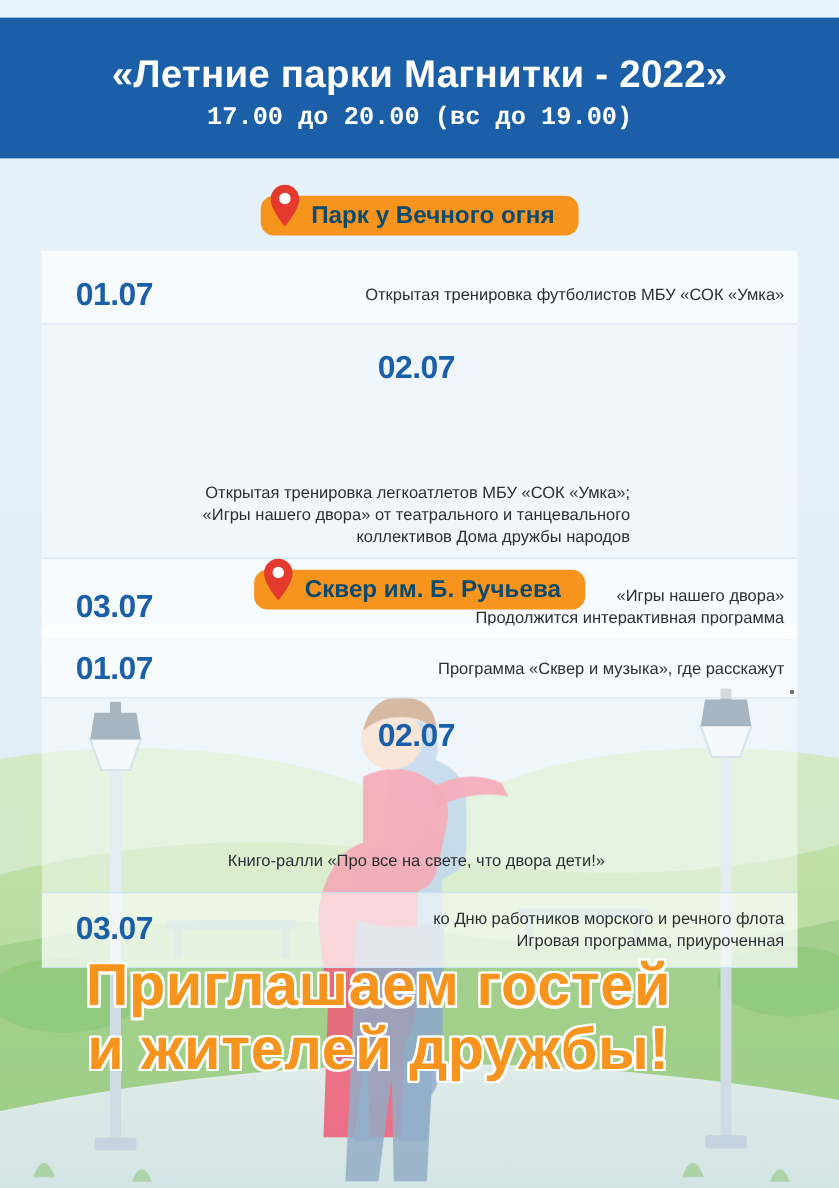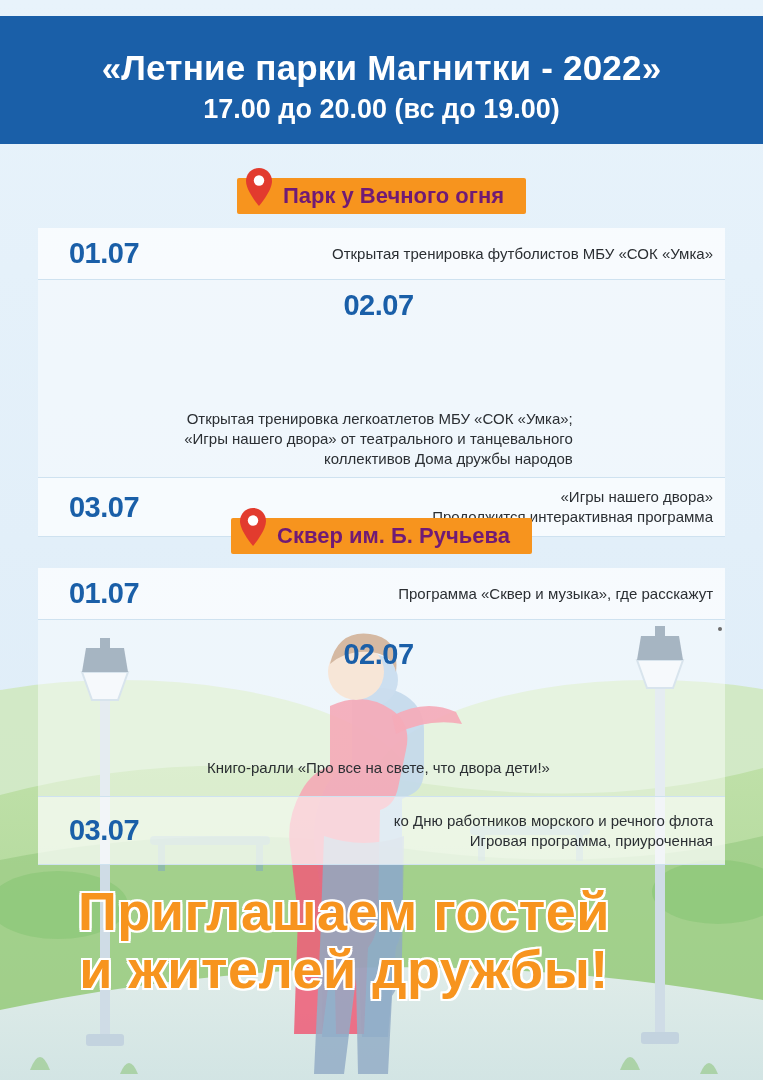--- a/index.html
+++ b/index.html
@@ -50,70 +50,71 @@
     color: #ffffff;
     font-size: 35px;
     font-weight: bold;
     letter-spacing: 0.2px;
     line-height: 1.05;
     white-space: nowrap;
   }
   .header-sub {
     margin-top: 8px;
     color: #ffffff;
-    font-size: 27px;
+    font-size: 23px;
     font-weight: bold;
     line-height: 1.05;
+    font-family: Liberation Mono, monospace;
   }
 
   
   .section {
     position: absolute;
     left: 0;
     width: 763px;
     z-index: 6;
   }
   .chip-row {
     display: flex;
     justify-content: center;
     align-items: center;
     margin-bottom: 14px;
   }
   .chip {
     position: relative;
     display: inline-flex;
     align-items: center;
     background: #f7941e;
-    color: #701a75;
+    color: #0c4a6e;
     font-size: 22px;
     font-weight: bold;
     height: 36px;
     padding: 0 22px 0 46px;
-    border-radius: 2px;
+    border-radius: 12px;
     white-space: nowrap;
   }
   .pin {
     position: absolute;
     left: 8px;
     top: -11px;
     width: 28px;
     height: 40px;
   }
 
   
   .rows {
     margin: 0 38px;
   }
   .row {
     display: flex;
     align-items: center;
     background: rgba(255,255,255,0.72);
     border-bottom: 1px solid #cfe2f0;
     box-sizing: border-box;
-    padding: 9px 12px 9px 6px;
+    padding: 24px 12px 9px 6px;
   }
   .row.alt {
     background: rgba(255,255,255,0.45);
     flex-direction: column;
   }
   .row-date {
     flex: 0 0 120px;
     color: #1a5fa8;
     font-size: 29px;
     font-weight: bold;
@@ -133,21 +134,20 @@
   }
 
   
   .footer {
     position: absolute;
     left: 0;
     top: 868px;
     width: 688px;
     text-align: center;
     z-index: 7;
-    margin-top: 15px;
   }
   .footer-line {
     color: #f7941e;
     font-size: 54px;
     font-weight: bold;
     line-height: 1.07;
     letter-spacing: 0.5px;
     -webkit-text-stroke: 3px #ffffff;
     paint-order: stroke fill;
     text-shadow:

